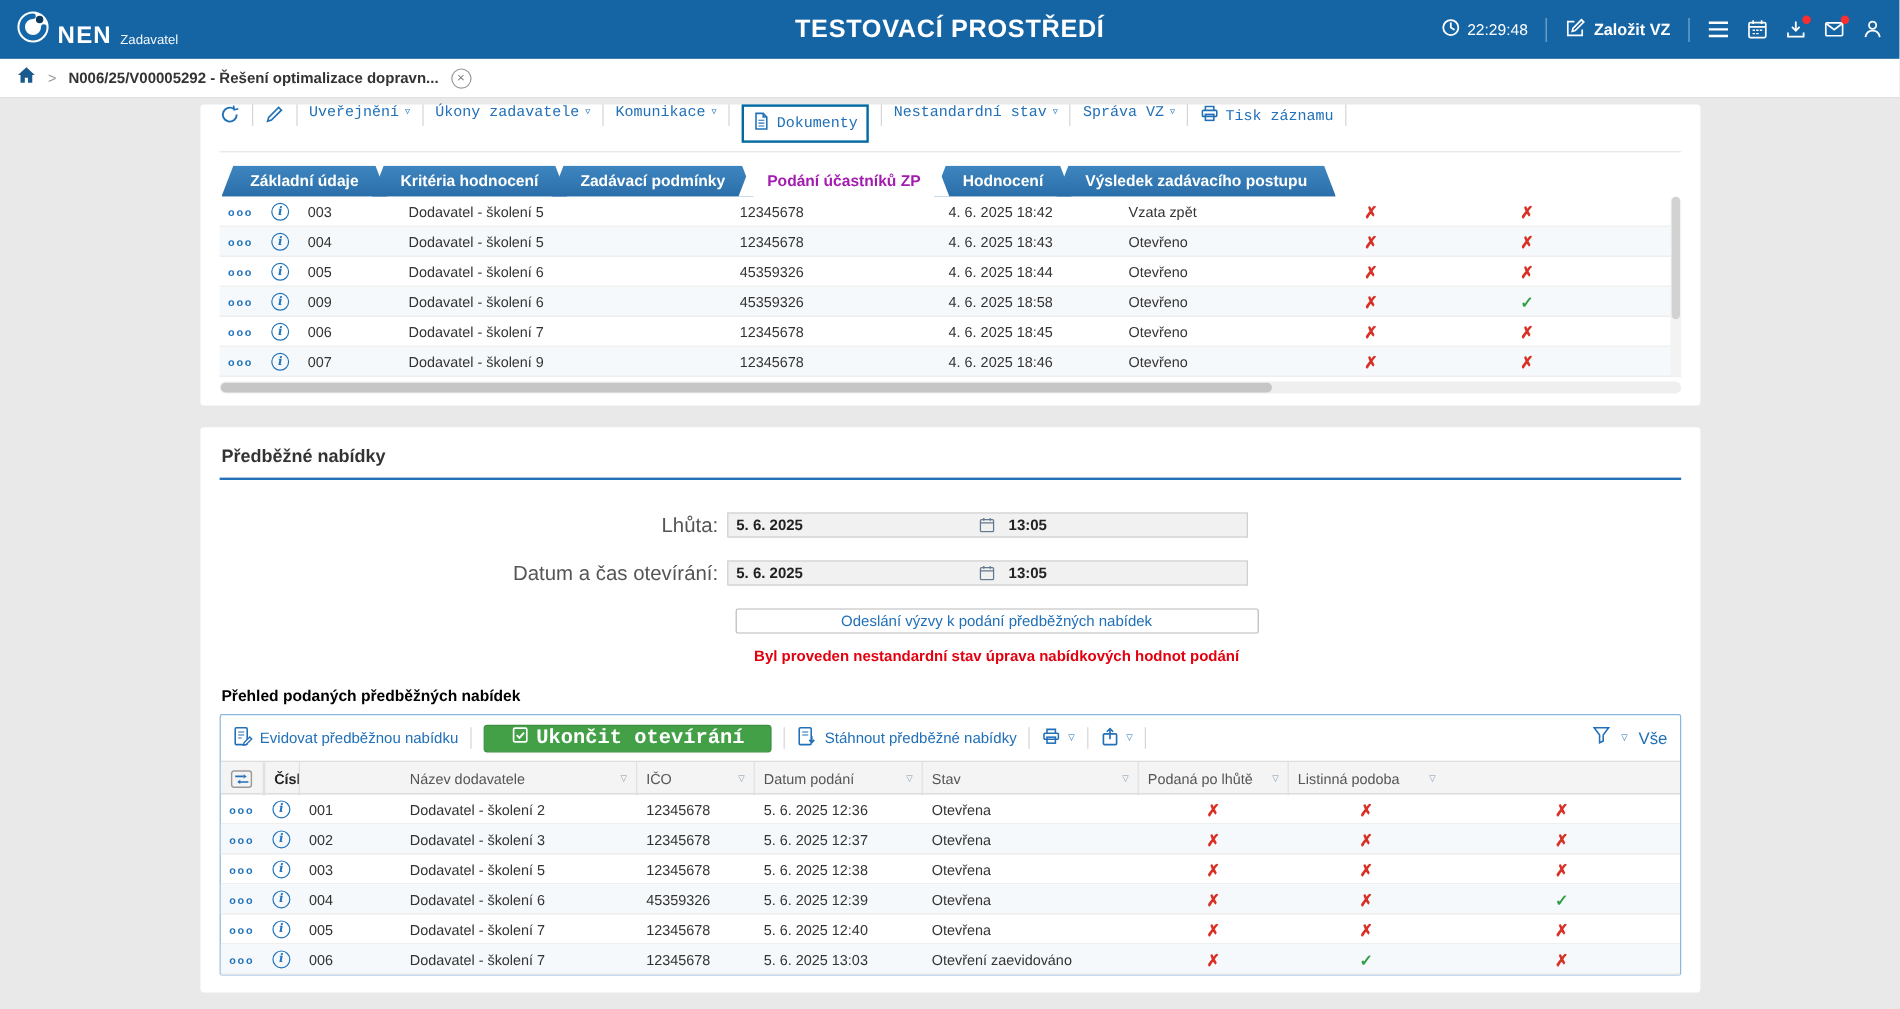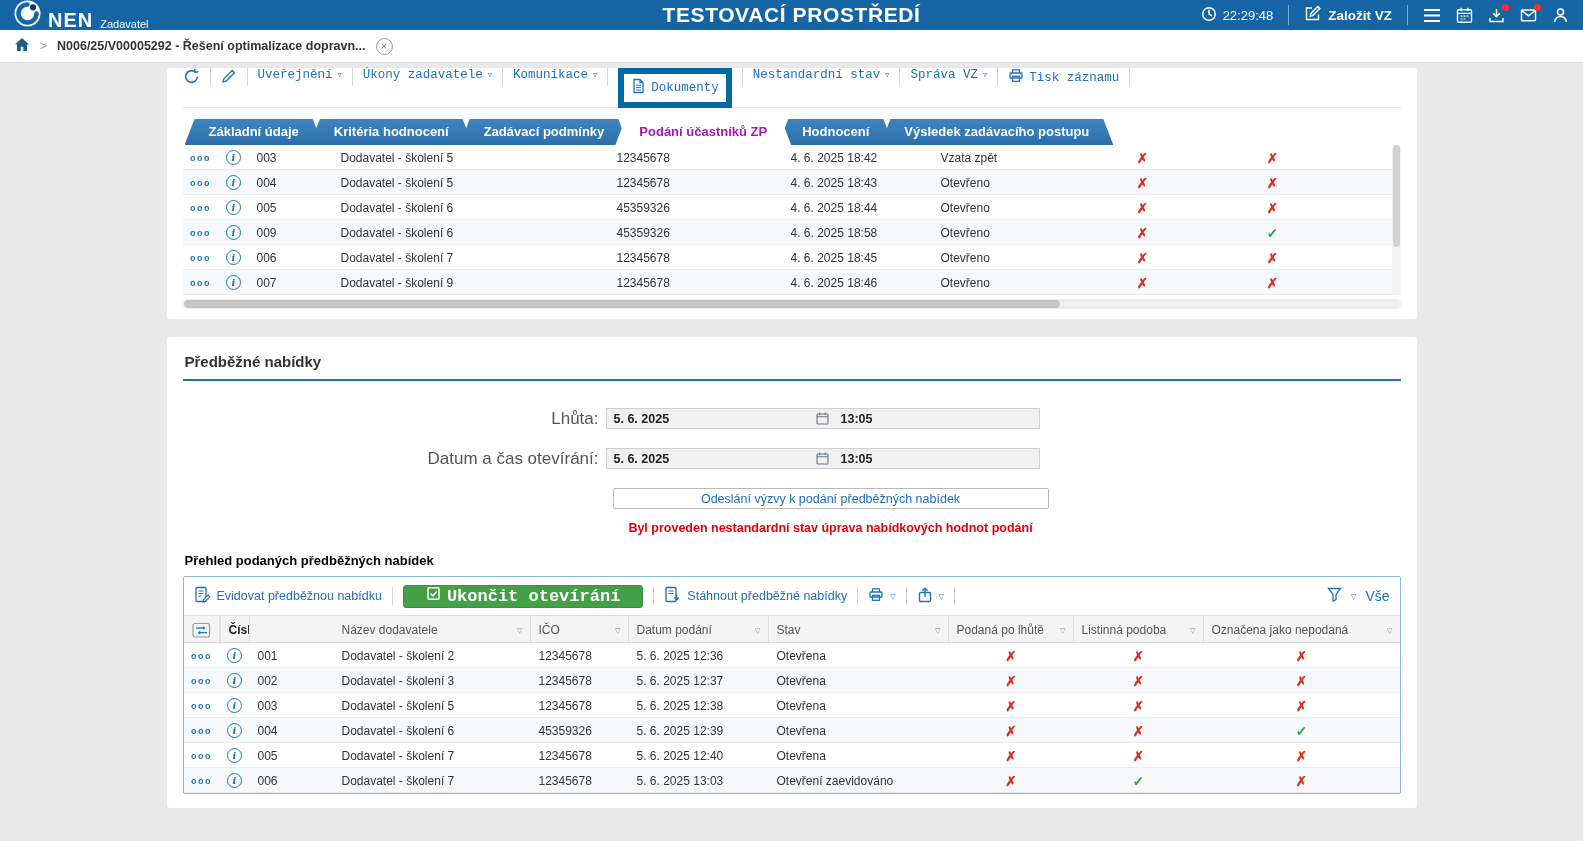--- a/index.html
+++ b/index.html
@@ -1,21 +1,21 @@
 <!DOCTYPE html>
 <html><head>
 <meta charset="utf-8">
 <style>
   html,body{margin:0;padding:0;width:1583px;height:841px;overflow:hidden;
     background:#e9e9e9;font-family:"Liberation Sans",sans-serif;color:#333;}
   *{box-sizing:border-box;}
   .svgi{display:inline-block;vertical-align:middle;flex:none;}
 
   
-  .topbar{height:30px;background:#1565a5;display:flex;align-items:center;
+  .topbar{height:49px;background:#1565a5;display:flex;align-items:center;
     padding:0 14px;position:relative;color:#fff;gap:13px;}
   .brand{display:flex;align-items:flex-end;gap:7px;cursor:pointer;}
   .brand-name{font-size:20px;font-weight:700;letter-spacing:1px;line-height:22px;}
   .brand-sub{font-size:11px;line-height:14px;opacity:.95;}
   .env-title{position:absolute;left:50%;transform:translateX(-50%);
     font-size:21px;font-weight:700;letter-spacing:.6px;white-space:nowrap;}
   .top-right{margin-left:auto;display:flex;align-items:center;gap:15px;}
   .clockw{display:flex;align-items:center;gap:6px;font-size:13px;}
   .vsep{width:1px;height:20px;background:rgba(255,255,255,.45);}
   .zalozit{display:flex;align-items:center;gap:7px;background:none;border:none;
@@ -41,21 +41,21 @@
   .panel-bottom{margin-top:18px;padding:14px 16px 14px;}
 
   
   .cmd-toolbar{height:40px;display:flex;align-items:flex-start;gap:10px;
     border-bottom:1px solid #e5e5e5;font-family:Liberation Mono, monospace;}
   .sep{width:1px;height:18px;background:#d5d5d5;flex:none;}
   .tool-ic{color:#2170b8;display:flex;align-items:center;cursor:pointer;background:none;border:none;padding:0;}
   .mlink{display:flex;align-items:center;gap:5px;color:#2170b8;font-size:12.5px;
     cursor:pointer;white-space:nowrap;}
   .dd{font-size:7px;color:#2170b8;line-height:1;}
-  .doc-highlight{display:flex;align-items:center;gap:5px;border:6px solid #0369a1;
+  .doc-highlight{display:flex;align-items:center;gap:5px;border:2px solid #0369a1;
     padding:4px 7px;cursor:pointer;color:#2170b8;font-size:12.5px;}
 
   
   .tabs{display:flex;margin-top:11px;height:26px;padding-left:2px;}
   .tab{position:relative;padding:0 24px;line-height:26px;color:#fff;font-weight:700;
     font-size:13px;white-space:nowrap;cursor:pointer;z-index:1;
     background:linear-gradient(#3e86c0,#2a6ea9);
     clip-path:polygon(10px 0,calc(100% - 10px) 0,100% 100%,0 100%);
     margin-right:-13px;}
   .tab.active{background:#fff;color:#a21caf;z-index:2;}
@@ -529,24 +529,20 @@
             <span class="dd">▽</span>
         </div>
         <div class="h-cell">
           <span>Podaná po lhůtě</span>
             <span class="dd">▽</span>
         </div>
         <div class="h-cell">
           <span>Listinná podoba</span>
             <span class="dd">▽</span>
         </div>
-        <div class="h-cell">
-          <span>Označena jako nepodaná</span>
-            <span class="dd">▽</span>
-        </div>
       </div>
 
       <div class="tbody">
         <div class="row t2row">
           <div class="cell c-cent">
               <span class="dots">ooo</span>
             </div>
           <div class="cell c-cent">
               <span class="info-i">i</span>
             </div>

